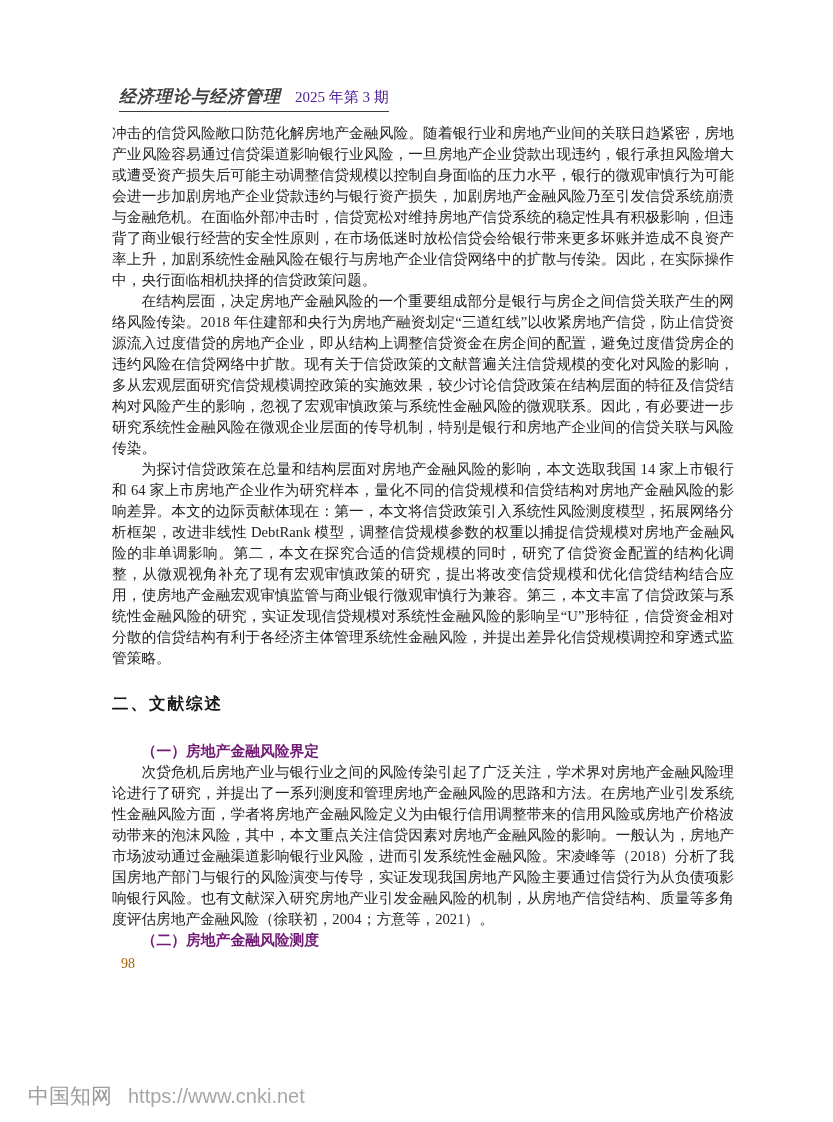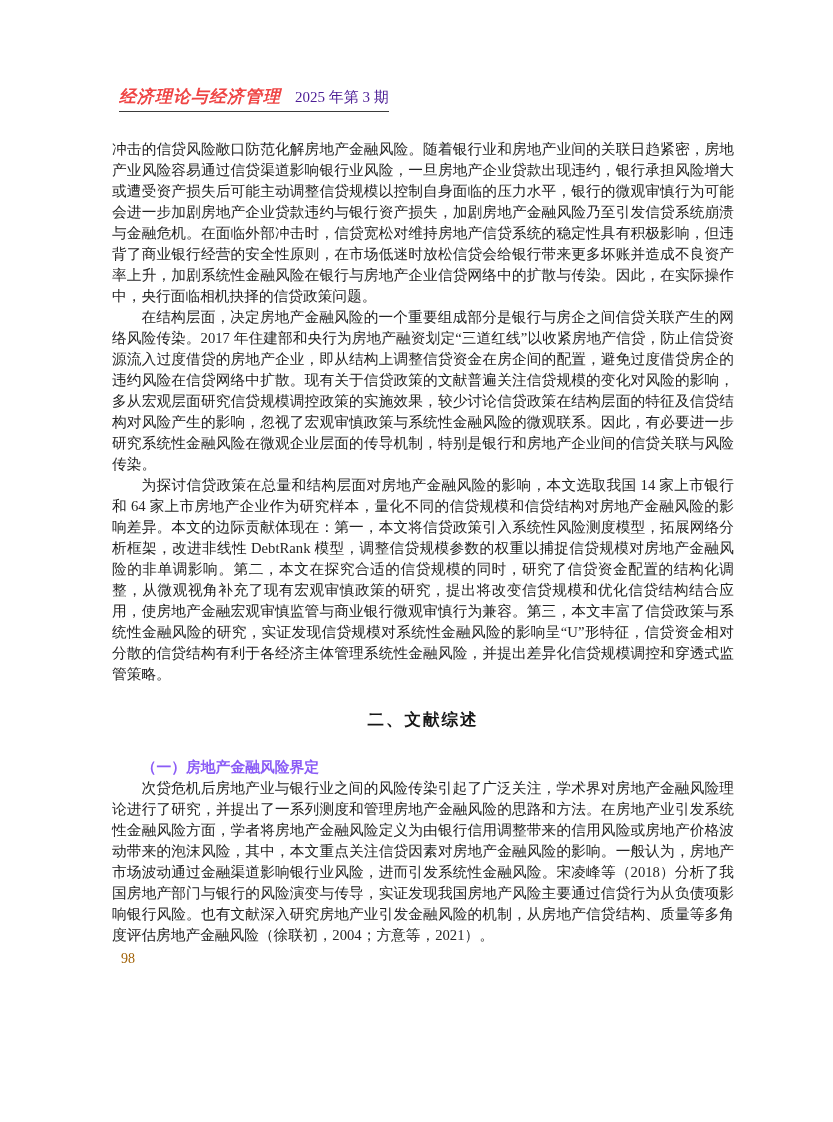--- a/index.html
+++ b/index.html
@@ -30,55 +30,55 @@
     padding-bottom: 3px;
     border-bottom: 1.4px solid #3a3a3a;
     white-space: nowrap;
   }
   .journal-name {
     font-family: "DejaVu Serif", "Liberation Serif", serif;
     font-style: italic;
     font-weight: bold;
     font-size: 17px;
     letter-spacing: 1px;
-    color: #ef4444;
+    color: #404040;
   }
   .journal-issue {
     font-size: 15px;
     margin-left: 14px;
     color: #4c1d95;
   }
   .body-text {
-    margin-top: 27px;
+    margin-top: 11px;
   }
   p.para {
     font-size: 14.7px;
     line-height: 21px;
     text-align: justify;
     text-indent: 2em;
     color: #242424;
   }
   p.para.no-indent { text-indent: 0; }
   .section-heading {
     font-family: "Liberation Sans", "DejaVu Sans", sans-serif;
     font-weight: bold;
     font-size: 16.5px;
-    text-align: center;
+    text-align: left;
     color: #161616;
     margin-top: 24px;
     margin-bottom: 26px;
     letter-spacing: 2px;
   }
   .sub-heading {
     font-family: "Liberation Sans", "DejaVu Sans", sans-serif;
     font-weight: bold;
     font-size: 14.8px;
     line-height: 21px;
     text-indent: 2em;
-    color: #8b5cf6;
+    color: #701a75;
   }
   .page-number {
     font-size: 14px;
     color: #a16207;
     padding-left: 9px;
     margin-top: 5px;
   }
   .watermark {
     position: absolute;
     left: 28px;
@@ -105,31 +105,35 @@
   <div class="text-block">
 
     <div class="journal-header">
       <span class="journal-name">经济理论与经济管理</span><span class="journal-issue">2025 年第 3 期</span>
     </div>
 
     <div class="body-text">
 
       <p class="para no-indent">冲击的信贷风险敞口防范化解房地产金融风险。随着银行业和房地产业间的关联日趋紧密，房地产业风险容易通过信贷渠道影响银行业风险，一旦房地产企业贷款出现违约，银行承担风险增大或遭受资产损失后可能主动调整信贷规模以控制自身面临的压力水平，银行的微观审慎行为可能会进一步加剧房地产企业贷款违约与银行资产损失，加剧房地产金融风险乃至引发信贷系统崩溃与金融危机。在面临外部冲击时，信贷宽松对维持房地产信贷系统的稳定性具有积极影响，但违背了商业银行经营的安全性原则，在市场低迷时放松信贷会给银行带来更多坏账并造成不良资产率上升，加剧系统性金融风险在银行与房地产企业信贷网络中的扩散与传染。因此，在实际操作中，央行面临相机抉择的信贷政策问题。</p>
 
-      <p class="para">在结构层面，决定房地产金融风险的一个重要组成部分是银行与房企之间信贷关联产生的网络风险传染。2017 年住建部和央行为房地产融资划定“三道红线”以收紧房地产信贷，防止信贷资源流入过度借贷的房地产企业，即从结构上调整信贷资金在房企间的配置，避免过度借贷房企的违约风险在信贷网络中扩散。现有关于信贷政策的文献普遍关注信贷规模的变化对风险的影响，多从宏观层面研究信贷规模调控政策的实施效果，较少讨论信贷政策在结构层面的特征及信贷结构对风险产生的影响，忽视了宏观审慎政策与系统性金融风险的微观联系。因此，有必要进一步研究系统性金融风险在微观企业层面的传导机制，特别是银行和房地产企业间的信贷关联与风险传染。</p>
+      <p class="para">在结构层面，决定房地产金融风险的一个重要组成部分是银行与房企之间信贷关联产生的网络风险传染。2018 年住建部和央行为房地产融资划定“三道红线”以收紧房地产信贷，防止信贷资源流入过度借贷的房地产企业，即从结构上调整信贷资金在房企间的配置，避免过度借贷房企的违约风险在信贷网络中扩散。现有关于信贷政策的文献普遍关注信贷规模的变化对风险的影响，多从宏观层面研究信贷规模调控政策的实施效果，较少讨论信贷政策在结构层面的特征及信贷结构对风险产生的影响，忽视了宏观审慎政策与系统性金融风险的微观联系。因此，有必要进一步研究系统性金融风险在微观企业层面的传导机制，特别是银行和房地产企业间的信贷关联与风险传染。</p>
 
       <p class="para">为探讨信贷政策在总量和结构层面对房地产金融风险的影响，本文选取我国 14 家上市银行和 64 家上市房地产企业作为研究样本，量化不同的信贷规模和信贷结构对房地产金融风险的影响差异。本文的边际贡献体现在：第一，本文将信贷政策引入系统性风险测度模型，拓展网络分析框架，改进非线性 DebtRank 模型，调整信贷规模参数的权重以捕捉信贷规模对房地产金融风险的非单调影响。第二，本文在探究合适的信贷规模的同时，研究了信贷资金配置的结构化调整，从微观视角补充了现有宏观审慎政策的研究，提出将改变信贷规模和优化信贷结构结合应用，使房地产金融宏观审慎监管与商业银行微观审慎行为兼容。第三，本文丰富了信贷政策与系统性金融风险的研究，实证发现信贷规模对系统性金融风险的影响呈“U”形特征，信贷资金相对分散的信贷结构有利于各经济主体管理系统性金融风险，并提出差异化信贷规模调控和穿透式监管策略。</p>
 
       <div class="section-heading">二、文献综述</div>
 
       <div class="sub-heading">（一）房地产金融风险界定</div>
 
       <p class="para">次贷危机后房地产业与银行业之间的风险传染引起了广泛关注，学术界对房地产金融风险理论进行了研究，并提出了一系列测度和管理房地产金融风险的思路和方法。在房地产业引发系统性金融风险方面，学者将房地产金融风险定义为由银行信用调整带来的信用风险或房地产价格波动带来的泡沫风险，其中，本文重点关注信贷因素对房地产金融风险的影响。一般认为，房地产市场波动通过金融渠道影响银行业风险，进而引发系统性金融风险。宋凌峰等（2018）分析了我国房地产部门与银行的风险演变与传导，实证发现我国房地产风险主要通过信贷行为从负债项影响银行风险。也有文献深入研究房地产业引发金融风险的机制，从房地产信贷结构、质量等多角度评估房地产金融风险（徐联初，2004；方意等，2021）。</p>
 
+      <div class="sub-heading">（二）房地产金融风险测度</div>
 
 
       <div class="page-number">98</div>
 
     </div>
   </div>
 
+  <div class="watermark">
+    <span class="brand">中国知网</span><span class="url">https://www.cnki.net</span>
+  </div>
 
 </div>
 
 </body></html>

